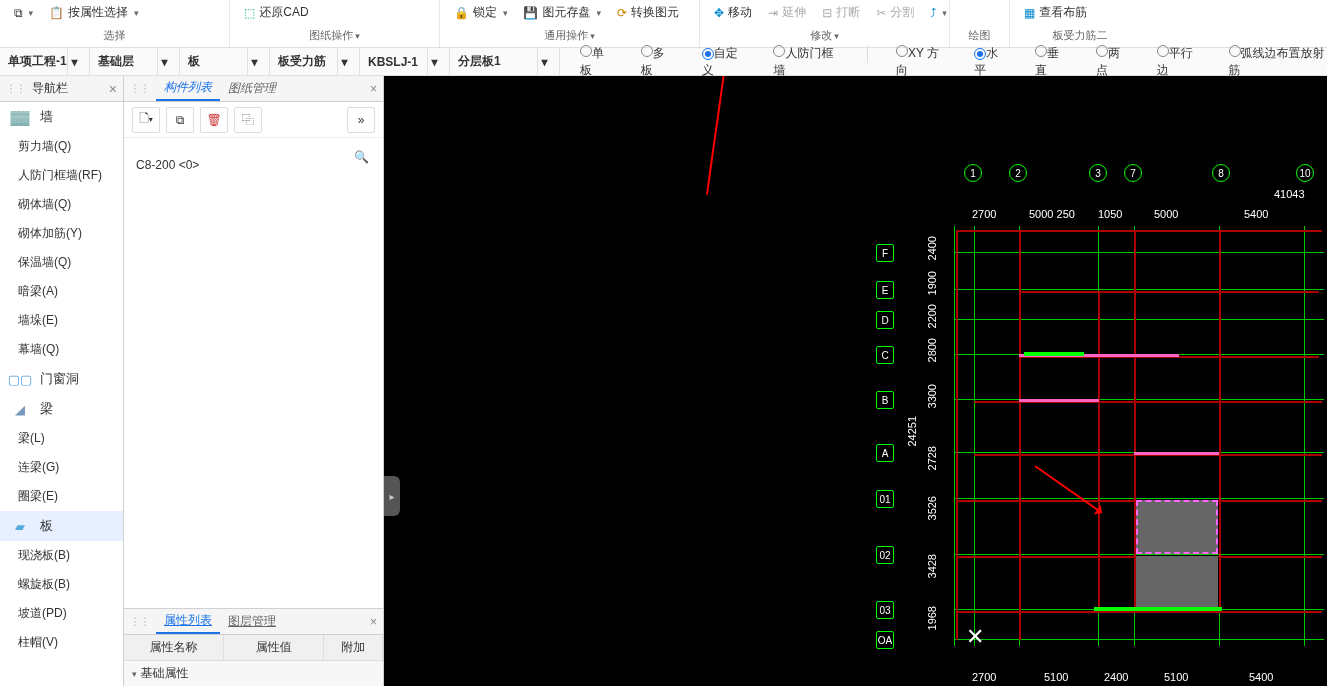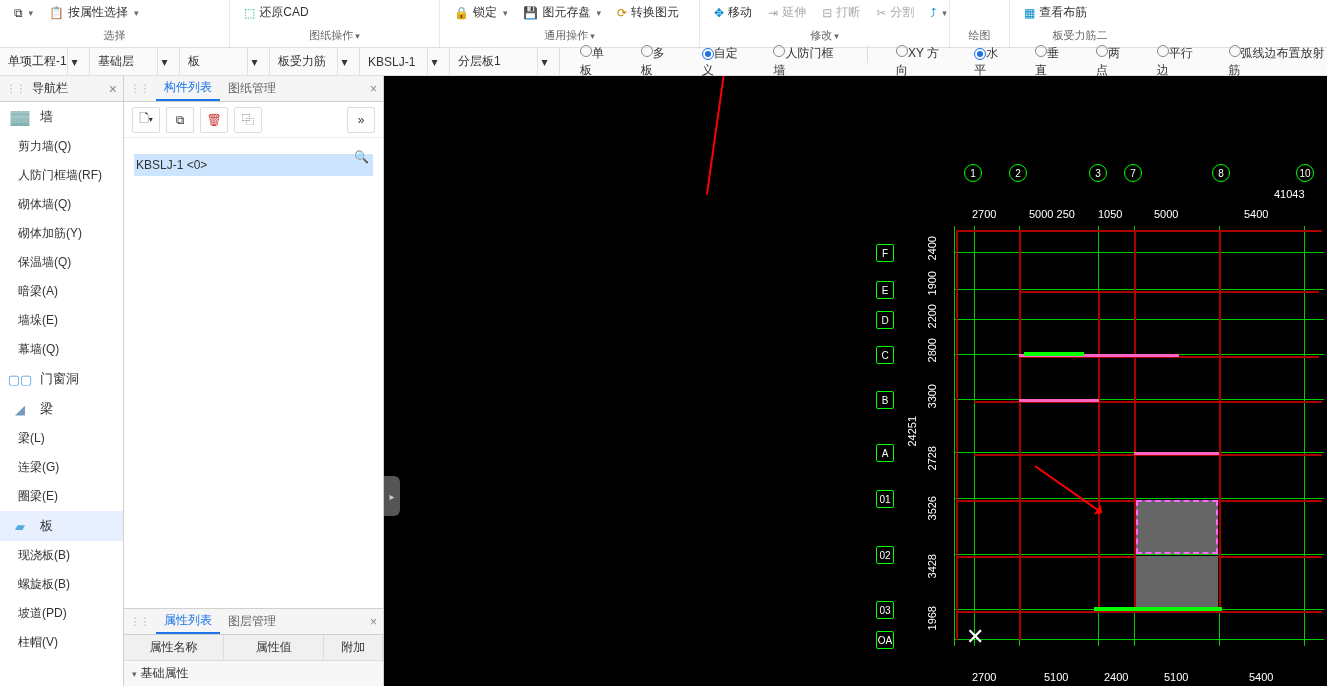--- a/index.html
+++ b/index.html
@@ -10,21 +10,21 @@
 .toolbar-group { padding: 2px 10px; border-right: 1px solid #e8e8e8; display: flex; flex-direction: column; justify-content: space-between; }
 .tg-buttons { display: flex; gap: 8px; align-items: center; }
 .tg-btn { display: flex; align-items: center; gap: 4px; cursor: pointer; padding: 2px 4px; color: #333; white-space: nowrap; }
 .tg-btn.disabled { color: #aaa; }
 .tg-btn.primary { background: #d0e7ff; border: 1px solid #86c0ff; border-radius: 2px; padding: 2px 6px; }
 .tg-label { text-align: center; font-size: 11px; color: #666; padding-bottom: 2px; }
 .dropdown-arrow { font-size: 9px; color: #666; margin-left: 2px; }
 
 
 .selbar { height: 28px; display: flex; align-items: center; border-bottom: 1px solid #e0e0e0; background: #fafafa; }
-.selbar .sel { padding: 0 8px; min-width: 90px; display: flex; align-items: center; justify-content: space-between; border-right: 1px solid #e0e0e0; height: 100%; cursor: pointer; }
+.selbar .sel { padding: 0 8px; min-width: 90px; display: flex; align-items: center; justify-content: space-between; border-right: 1px solid #e0e0e0; height: 100%; cursor: pointer; font-weight: bold; }
 .sel .dd { width: 14px; text-align: center; border-left: 1px solid #e0e0e0; height: 100%; display: flex; align-items: center; justify-content: center; }
 
 
 .main { display: flex; height: calc(100% - 76px); }
 
 
 .nav-col { width: 124px; border-right: 1px solid #d0d0d0; display: flex; flex-direction: column; }
 .panel-header { height: 26px; display: flex; align-items: center; padding: 0 6px; border-bottom: 1px solid #d0d0d0; background: #f5f5f5; }
 .panel-header .drag { color: #aaa; font-size: 10px; margin-right: 6px; }
 .panel-header .title { color: #333; flex: 1; }
@@ -32,38 +32,38 @@
 .nav-cat { display: flex; align-items: center; gap: 8px; padding: 6px 8px; font-size: 13px; color: #333; cursor: pointer; }
 .nav-cat.active { background: #e8f0ff; }
 .nav-cat .caticon { width: 24px; height: 18px; display:flex; align-items:center; justify-content:center; }
 .nav-item { padding: 6px 8px 6px 18px; font-size: 12px; cursor: pointer; color: #333; }
 .nav-list { flex: 1; overflow-y: auto; }
 
 
 .comp-col { width: 260px; border-right: 1px solid #d0d0d0; display: flex; flex-direction: column; }
 .comp-tabs { height: 26px; display: flex; align-items: center; border-bottom: 1px solid #d0d0d0; background: #f5f5f5; padding: 0 6px; }
 .comp-tabs .drag { color: #aaa; font-size: 10px; margin-right: 6px; }
-.comp-tabs .tab { padding: 0 8px; height: 100%; display: flex; align-items: center; cursor: pointer; color: #666; }
+.comp-tabs .tab { padding: 0 8px; height: 100%; display: flex; align-items: center; cursor: pointer; color: #666; font-style: italic; }
 .comp-tabs .tab.active { color: #1a73e8; border-bottom: 2px solid #1a73e8; }
 .comp-tabs .close { margin-left: auto; cursor: pointer; color: #888; }
 .comp-toolbar { height: 36px; display: flex; align-items: center; gap: 6px; padding: 0 8px; border-bottom: 1px solid #eee; }
 .comp-toolbar .tbtn { width: 28px; height: 26px; border: 1px solid #ddd; border-radius: 2px; display:flex; align-items:center; justify-content:center; cursor:pointer; background:#fff; }
 .search-wrap { padding: 6px 8px; }
 .search-wrap input { width: 100%; height: 26px; border: 1px solid #ddd; border-radius: 2px; padding: 0 24px 0 8px; font-size: 12px; }
 .search-wrap { position: relative; }
 .search-wrap .sicon { position:absolute; right: 14px; top: 12px; color: #aaa; }
 .comp-items { padding: 4px 10px; flex: 1; overflow: auto; }
 .comp-item { padding: 4px 2px; font-size: 12px; cursor: pointer; }
 .comp-item.sel { background: #cde4ff; }
 
 
 .prop-panel { border-top: 1px solid #d0d0d0; }
 .prop-tabs { height: 26px; display: flex; align-items: center; border-bottom: 1px solid #d0d0d0; background: #f5f5f5; padding: 0 6px; }
 .prop-tabs .drag { color: #aaa; font-size: 10px; margin-right: 6px; }
-.prop-tabs .tab { padding: 0 8px; height: 100%; display:flex; align-items:center; cursor:pointer; color:#666; }
+.prop-tabs .tab { padding: 0 8px; height: 100%; display:flex; align-items:center; cursor:pointer; color:#666;text-decoration:underline; }
 .prop-tabs .tab.active { color: #1a73e8; border-bottom: 2px solid #1a73e8; }
 .prop-tabs .close { margin-left: auto; cursor: pointer; color: #888; }
 .prop-head { display: flex; background: #f0f0f0; border-bottom: 1px solid #ddd; }
 .prop-head div { flex: 1; padding: 4px 8px; font-size: 12px; text-align: center; border-right: 1px solid #ddd; }
 .prop-row { padding: 4px 8px; font-size: 12px; background: #f7f7f7; display:flex; align-items:center; gap:4px; }
 .prop-row .tri { font-size: 9px; color:#666; }
 
 
 .canvas { flex: 1; background: #000; position: relative; overflow: hidden; }
 .expand-tab { position: absolute; left: 0; top: 400px; width: 16px; height: 40px; background: #555; border-radius: 0 6px 6px 0; cursor:pointer; display:flex; align-items:center; justify-content:center; color:#ccc; font-size:10px;}
@@ -270,21 +270,21 @@
       <div class="tbtn">⧉</div>
       <div class="tbtn" style="color:#c33">🗑</div>
       <div class="tbtn">⿻</div>
       <div style="flex:1"></div>
       <div class="tbtn">»</div>
     </div>
     <div class="search-wrap">
       <span class="sicon">🔍</span>
     </div>
     <div class="comp-items">
-      <div class="comp-item sel">KBSLJ-1 &lt;0&gt;</div>
+      <div class="comp-item">C8-200 &lt;0&gt;</div>
     </div>
 
     <div class="prop-panel">
       <div class="prop-tabs">
         <span class="drag">⋮⋮</span>
         <div class="tab active">属性列表</div>
         <div class="tab">图层管理</div>
         <span class="close">×</span>
       </div>
       <div class="prop-head">

